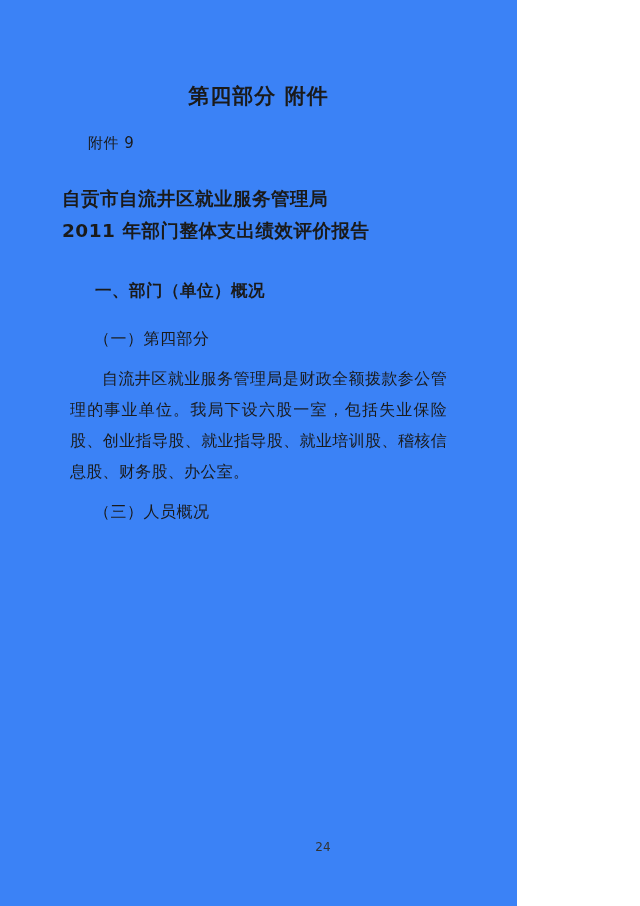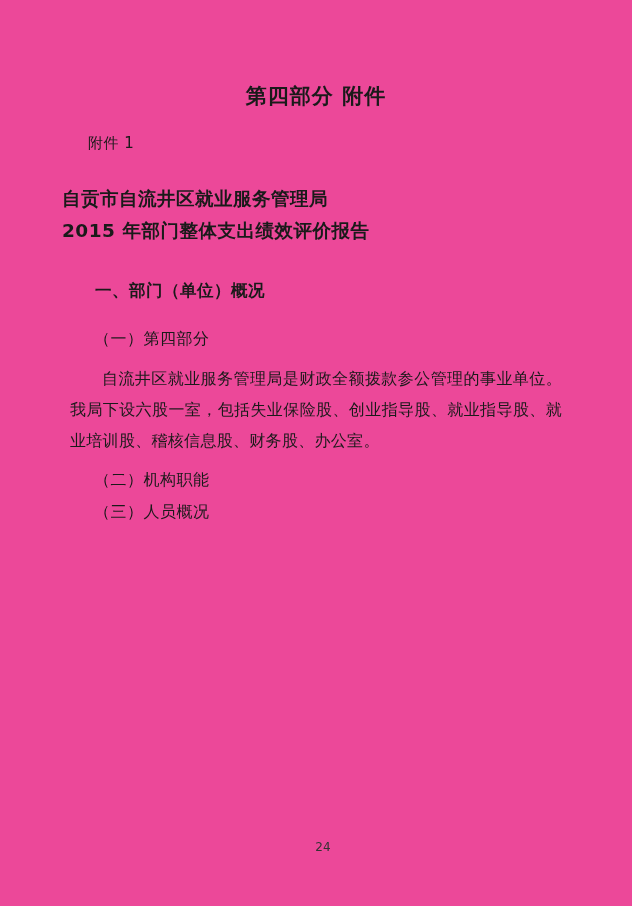--- a/index.html
+++ b/index.html
@@ -9,26 +9,26 @@
   }
   body {
     width: 640px;
     height: 906px;
     font-family: "Liberation Serif", serif;
     color: #1a1a1a;
     position: relative;
     overflow: hidden;
   }
   .page {
-    width: 632px;
+    width: 517px;
     height: 906px;
     box-sizing: border-box;
     padding: 60px 62px 0 62px;
     position: relative;
-    background: #ec4899;
+    background: #3b82f6;
   }
   .part-title {
     text-align: center;
     font-size: 21px;
     font-weight: bold;
     letter-spacing: 1px;
     margin-top: 22px;
     margin-bottom: 24px;
     font-family: "DejaVu Sans", sans-serif;
   }
@@ -88,33 +88,32 @@
     color: #333;
   }
 </style>
 </head>
 <body>
 
 <div class="page">
 
   <div class="part-title">第四部分  附件</div>
 
-  <div class="attachment-label">附件 1</div>
+  <div class="attachment-label">附件 9</div>
 
   <div class="doc-title">
     <span class="line">自贡市自流井区就业服务管理局</span>
-    <span class="line">2015 年部门整体支出绩效评价报告</span>
+    <span class="line">2011 年部门整体支出绩效评价报告</span>
   </div>
 
   <div class="section-heading">一、部门（单位）概况</div>
 
   <div class="sub-heading">（一）第四部分</div>
 
   <p class="para">自流井区就业服务管理局是财政全额拨款参公管理的事业单位。我局下设六股一室，包括失业保险股、创业指导股、就业指导股、就业培训股、稽核信息股、财务股、办公室。</p>
 
-  <div class="sub-heading">（二）机构职能</div>
 
 
   <div class="sub-heading">（三）人员概况</div>
 
   <div class="page-number">24</div>
 
 </div>
 
 </body></html>

